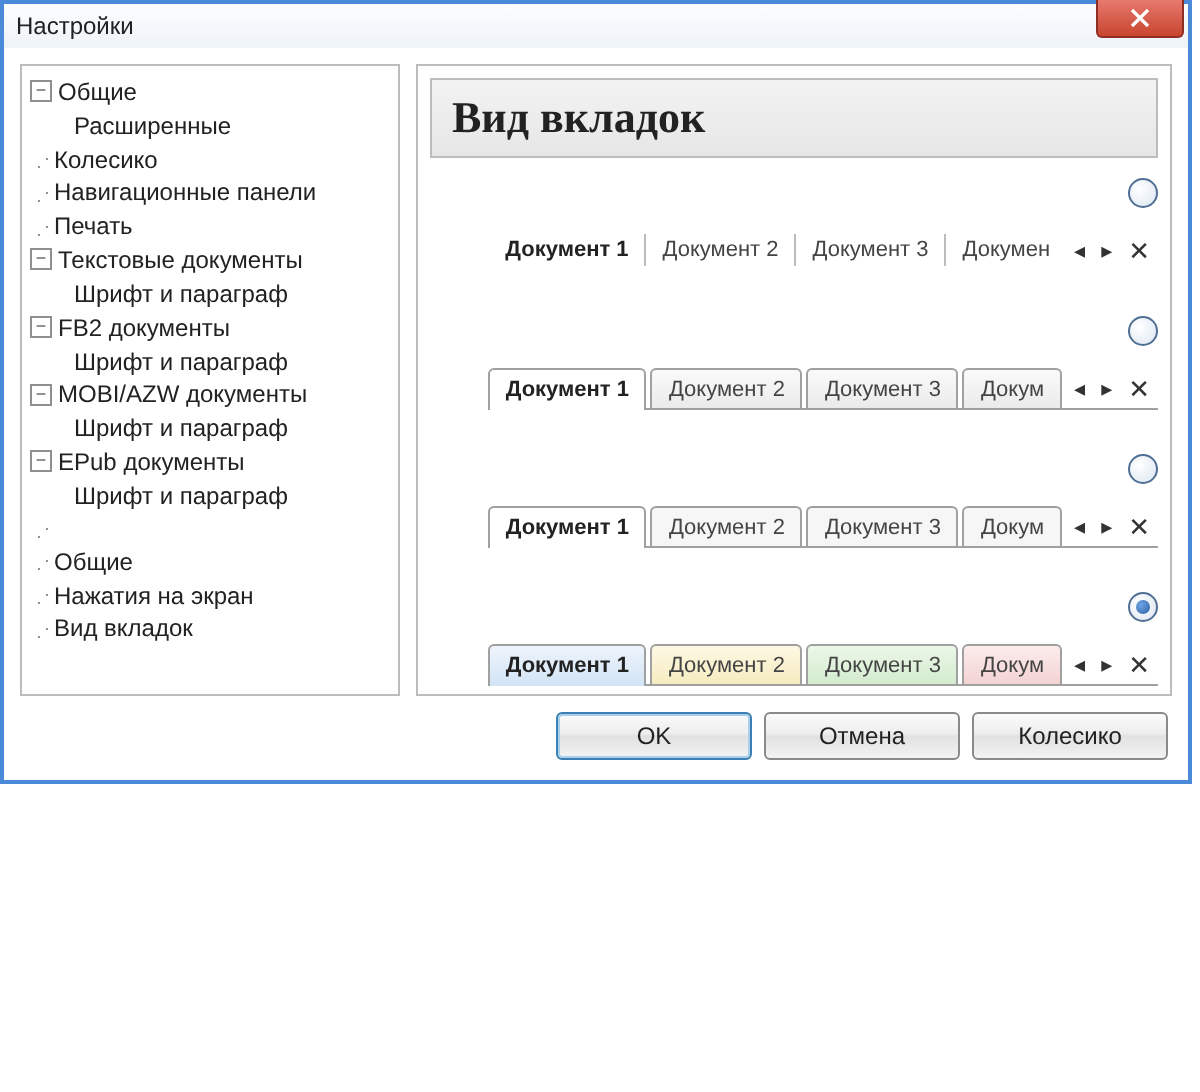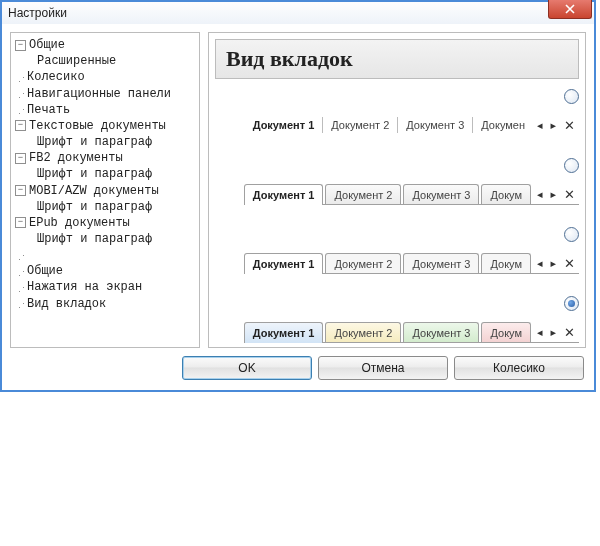--- a/index.html
+++ b/index.html
@@ -4,21 +4,21 @@
 <style>
   html, body { margin:0; padding:0; font-family: "Segoe UI", Tahoma, sans-serif; font-size:12px; color:#222; }
   .window { width:596px; height:392px; border:2px solid #4a8ad8; background:#fff; position:relative; box-sizing:border-box; display:flex; flex-direction:column; }
   .titlebar { height:22px; background:linear-gradient(to bottom,#fdfdfe,#eef3f9); display:flex; align-items:center; padding:0 0 0 6px; position:relative; }
   .titlebar .title { font-size:12px; color:#222; }
   .close-btn { position:absolute; top:-2px; right:2px; width:42px; height:18px; background:linear-gradient(to bottom,#e67a6e,#c9452f); border:1px solid #8d2f22; border-top:none; border-radius:0 0 3px 3px; color:#fff; display:flex; align-items:center; justify-content:center; font-size:11px; font-weight:bold; cursor:default; }
   .close-btn svg { width:10px; height:10px; }
   .body { flex:1; display:flex; flex-direction:column; padding:8px; gap:8px; box-sizing:border-box; }
   .top { flex:1; display:flex; gap:8px; min-height:0; }
   .tree-panel { width:190px; border:1px solid #bcbcbc; background:#fff; box-sizing:border-box; padding:4px 4px; overflow:hidden; }
-  .tree { line-height:16px;font-family:Liberation Mono, monospace; }
+  .tree { line-height:16px; }
   .tnode { white-space:nowrap; }
   .exp { display:inline-block; width:9px; height:9px; border:1px solid #8f8f8f; background:#fff; text-align:center; line-height:8px; font-size:9px; color:#595959; margin-right:3px; vertical-align:middle; cursor:default; }
   .dotted { display:inline-block; width:9px; height:9px; vertical-align:middle; margin-right:3px; background:
     radial-gradient(#8f8f8f 0.5px, transparent 0.5px) 0 4px/9px 9px,
     radial-gradient(#8f8f8f 0.5px, transparent 0.5px) 4px 0/9px 9px; background-repeat:no-repeat; }
   .tchild { padding-left:22px; }
   .tlabel { vertical-align:middle; cursor:default; }
   .right-panel { flex:1; border:1px solid #bcbcbc; background:#fff; box-sizing:border-box; padding:0; display:flex; flex-direction:column; }
   .heading-box { margin:6px; border:1px solid #bcbcbc; background:linear-gradient(to bottom,#f3f3f3,#e6e6e6); padding:6px 10px; }
   .heading-box h1 { margin:0; font-family:"Times New Roman", serif; font-size:22px; font-weight:bold; color:#222; }
@@ -51,21 +51,21 @@
   
   .s4 .tab { border:1px solid #a0a0a0; border-bottom:none; border-radius:3px 3px 0 0; margin-right:2px; }
   .s4 .tab.c-blue   { background:linear-gradient(to bottom,#eef4fb,#d2e4f6); }
   .s4 .tab.c-yellow { background:linear-gradient(to bottom,#fdf8e4,#f5ebbd); }
   .s4 .tab.c-green  { background:linear-gradient(to bottom,#ecf7ea,#d2ebcc); }
   .s4 .tab.c-red    { background:linear-gradient(to bottom,#fcecec,#f3d1d1); }
   .s4 .tab.active { z-index:3; box-shadow:0 1px 0 #fff; font-weight:bold; }
   .s4 .baseline { display:block; }
 
   .buttons { display:flex; justify-content:flex-end; gap:6px; padding:0 2px 2px; }
-  .winbtn { min-width:72px; height:22px; border:1px solid #8a8a8a; border-radius:3px; background:linear-gradient(to bottom,#fbfbfb 0%,#ededed 45%,#e1e1e1 50%,#f3f3f3 100%); font-size:12px; cursor:default; display:flex; align-items:center; justify-content:center; padding:0 28px;text-align:center; }
+  .winbtn { min-width:72px; height:22px; border:1px solid #8a8a8a; border-radius:3px; background:linear-gradient(to bottom,#fbfbfb 0%,#ededed 45%,#e1e1e1 50%,#f3f3f3 100%); font-size:12px; cursor:default; display:flex; align-items:center; justify-content:center; padding:0 12px;text-align:center; }
   .winbtn.default { border-color:#3c7fb1; box-shadow:0 0 0 1px #a7d0ec inset; }
 </style>
 </head>
 <body>
 
 <div class="window">
   <div class="titlebar">
     <span class="title">Настройки</span>
     <div class="close-btn">
       <svg viewBox="0 0 10 10">

